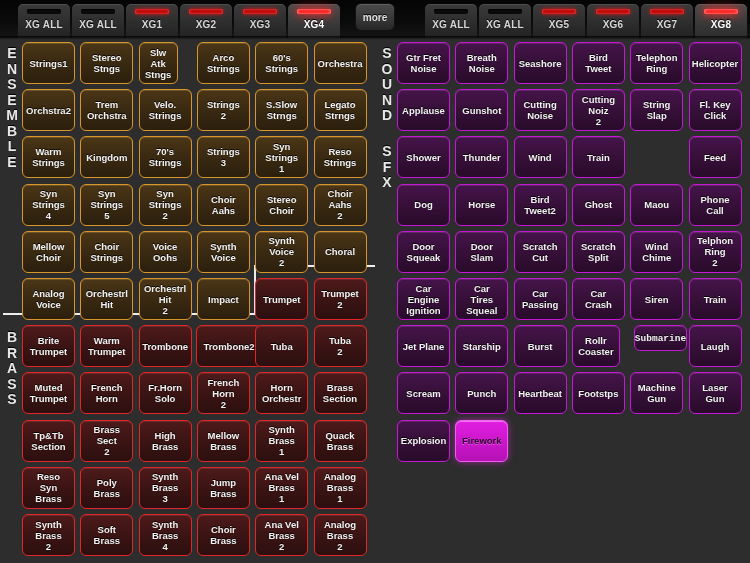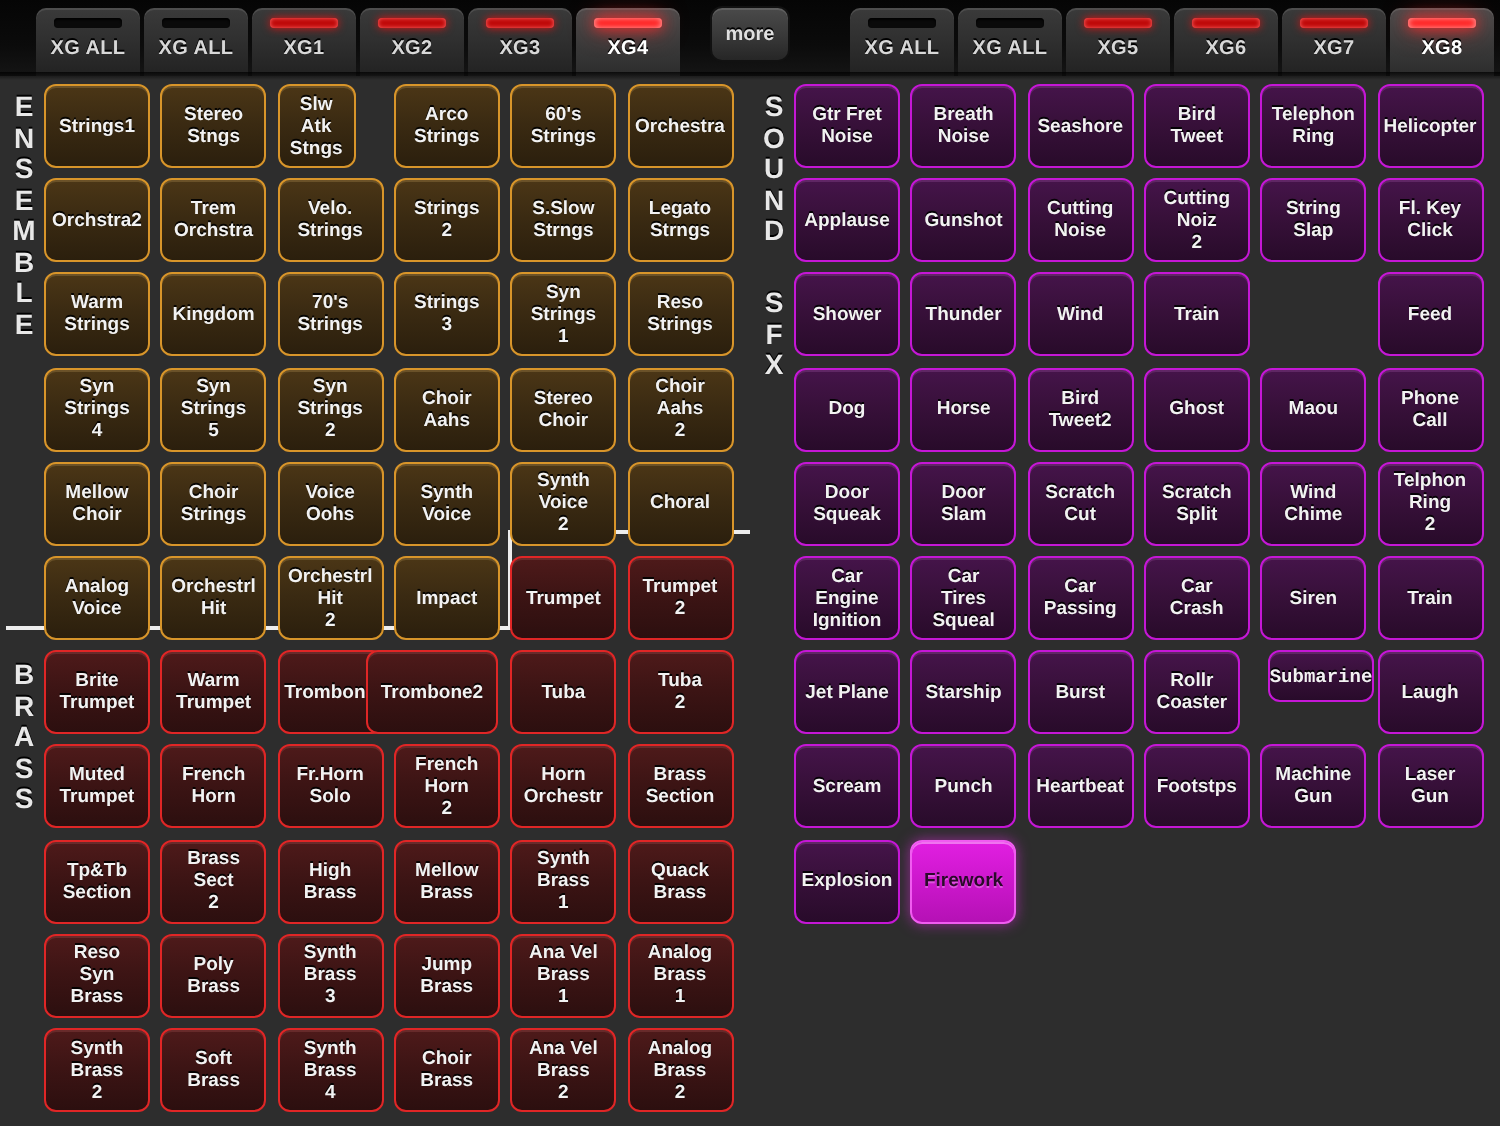--- a/index.html
+++ b/index.html
@@ -322,21 +322,21 @@
       </div>
       <div class="btn brs" style="left: 22px; top: 287.2px; width: 53px; height: 42px;">
         <span>Brite<br>Trumpet</span>
       </div>
       <div class="btn brs" style="left: 80.3px; top: 287.2px; width: 53px; height: 42px;">
         <span>Warm<br>Trumpet</span>
       </div>
       <div class="btn brs" style="left: 138.6px; top: 287.2px; width: 53px; height: 42px;">
         <span>Trombone</span>
       </div>
-      <div class="btn brs" style="left: 183px; top: 287.2px; width: 66px; height: 42px;">
+      <div class="btn brs" style="left: 196px; top: 287.2px; width: 66px; height: 42px;">
         <span>Trombone2</span>
       </div>
       <div class="btn brs" style="left: 255.2px; top: 287.2px; width: 53px; height: 42px;">
         <span>Tuba</span>
       </div>
       <div class="btn brs" style="left: 313.5px; top: 287.2px; width: 53px; height: 42px;">
         <span>Tuba<br>2</span>
       </div>
       <div class="btn brs" style="left: 22px; top: 334.4px; width: 53px; height: 42px;">
         <span>Muted<br>Trumpet</span>

